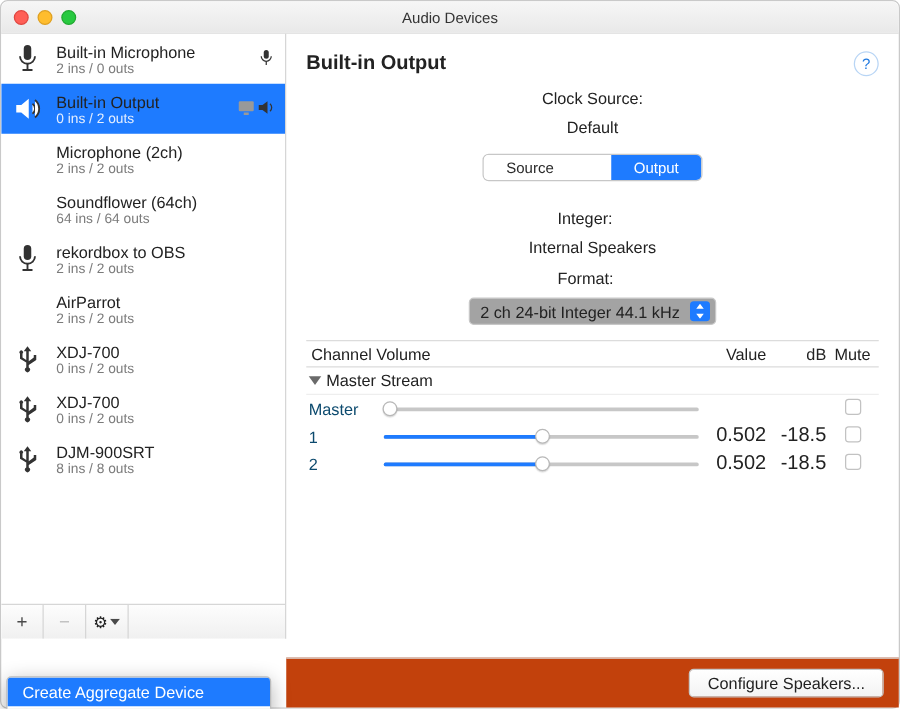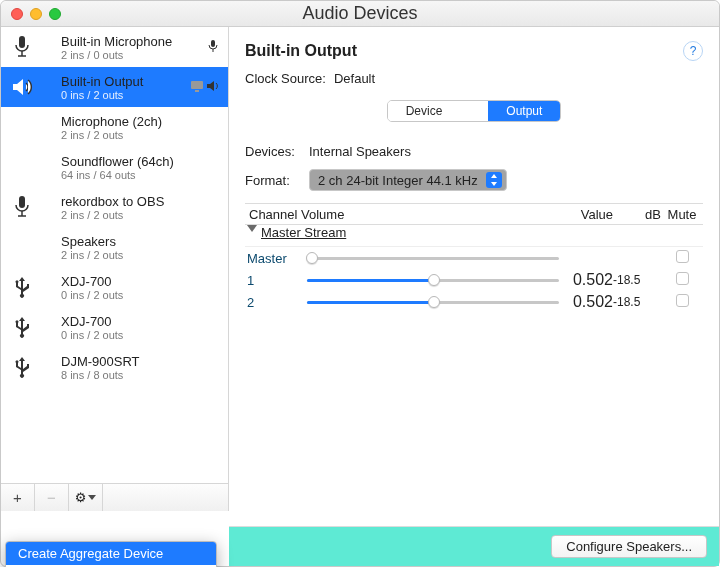--- a/index.html
+++ b/index.html
@@ -4,65 +4,65 @@
 <style>
 *{box-sizing:border-box;margin:0;padding:0;font-family:-apple-system,BlinkMacSystemFont,"Helvetica Neue",sans-serif;font-size:13px;color:#222;}
 body{background:#fff;}
 .window{width:720px;height:567px;border:1px solid #c9c9c9;border-radius:6px;overflow:visible;background:#fff;position:relative;}
 .titlebar{height:26px;background:linear-gradient(#f6f6f6,#e9e9e9);border-bottom:1px solid #cfcfcf;display:flex;align-items:center;position:relative;border-radius:6px 6px 0 0;}
 .traffic{display:flex;gap:7px;position:absolute;left:10px;top:7px;}
 .dotbtn{width:12px;height:12px;border-radius:50%;}
 .dot-close{background:#ff5f57;border:1px solid #e04640;}
 .dot-min{background:#ffbd2e;border:1px solid #dfa020;}
 .dot-max{background:#28c940;border:1px solid #1fa82f;}
-.title{margin:0 auto;font-size:18px;color:#333;}
+.title{margin:0 auto;font-size:12px;color:#333;}
 .body{display:flex;height:484px;}
 .sidebar{width:228px;background:#fff;border-right:1px solid #d6d6d6;overflow:hidden;display:flex;flex-direction:column;}
 .devlist{flex:1;overflow:auto;}
-.dev{display:flex;align-items:center;padding:4px 8px 4px 6px;min-height:40px;gap:24px;}
+.dev{display:flex;align-items:center;padding:4px 8px 4px 6px;min-height:40px;gap:8px;}
 .dev.selected{background:#1e7bff;color:#fff;}
 .dev.selected .sub{color:#e6efff;}
 .dev .icon{width:30px;display:flex;justify-content:center;}
 .dev .txt{flex:1;}
 .dev .name{font-size:13px;}
 .dev .sub{font-size:11px;color:#7a7a7a;}
 .dev .side{display:flex;gap:2px;align-items:center;}
 .sidebar-tools{height:28px;border-top:1px solid #d6d6d6;display:flex;background:linear-gradient(#fdfdfd,#f0f0f0);}
 .toolbtn{width:34px;display:flex;align-items:center;justify-content:center;border-right:1px solid #d6d6d6;font-size:15px;color:#4a4a4a;}
 .toolbtn.disabled{color:#bdbdbd;}
 .main{flex:1;padding:14px 16px 12px 16px;display:flex;flex-direction:column;position:relative;}
 .mainhead{display:flex;align-items:center;gap:8px;}
 .mainhead h2{font-size:16px;font-weight:600;flex:1;}
 .helpbtn{width:20px;height:20px;border:1px solid #b8d5f5;border-radius:50%;color:#237be0;display:flex;align-items:center;justify-content:center;font-size:12px;background:#fff;}
-.row{display:flex;align-items:center;gap:8px;margin-top:10px;font-size:13px;}
+.row{display:flex;align-items:center;gap:8px;margin-top:10px;font-size:13px;flex-direction:column;}
 .segwrap{display:flex;justify-content:center;margin:14px 0 12px;}
 .seg{display:flex;border:1px solid #c7c7c7;border-radius:5px;overflow:hidden;}
 .segbtn{padding:3px 18px;font-size:12px;background:#fff;color:#2a2a2a;}
 .segbtn.active{background:#1e7bff;color:#fff;margin-left:28px;}
 .formatsel{display:flex;align-items:center;background:#a3a3a3;border:1px solid #c7c7c7;border-radius:4px;padding:2px 4px 2px 8px;}
 .formatsel .chev{background:#1e7bff;color:#fff;border-radius:3px;width:16px;height:16px;display:flex;flex-direction:column;align-items:center;justify-content:center;margin-left:8px;}
 .chev svg{display:block;}
 .tablehead{display:flex;border-top:1px solid #dcdcdc;border-bottom:1px solid #dcdcdc;height:22px;align-items:center;font-size:11px;color:#555;margin-top:12px;}
 .th-name{flex:1;padding-left:4px;}
 .th-val{width:54px;text-align:right;}
 .th-db{width:48px;text-align:right;}
 .th-mute{width:42px;text-align:center;}
-.masterrow{display:flex;align-items:flex-start;height:22px;font-size:12px;border-bottom:1px solid #eee;padding-left:2px;text-decoration:underline;}
+.masterrow{display:flex;align-items:center;height:22px;font-size:12px;border-bottom:1px solid #eee;padding-left:2px;}
 .tri{display:inline-block;width:0;height:0;border-left:5px solid transparent;border-right:5px solid transparent;border-top:7px solid #6a6a6a;margin-right:4px;}
 .chrow{display:flex;align-items:center;height:22px;font-size:12px;padding-left:2px;}
 .chlabel{width:60px;text-align:left;padding-right:8px;color:#0c4a6e;}
 .slider{flex:1;position:relative;height:14px;}
 .track{position:absolute;left:0;right:0;top:6px;height:3px;background:#c7c7c7;border-radius:2px;}
 .fill{position:absolute;left:0;top:6px;height:3px;background:#1e7bff;border-radius:2px;}
 .thumb{position:absolute;top:1px;width:12px;height:12px;border-radius:50%;background:#fff;border:1px solid #b8b8b8;box-shadow:0 1px 1px rgba(0,0,0,.15);transform:translateX(-50%);}
 .cell-val{width:54px;text-align:right;font-size:16px;}
-.cell-db{width:48px;text-align:left;font-size:12px;}
+.cell-db{width:48px;text-align:right;font-size:16px;}
 .cell-mute{width:42px;text-align:center;}
 .chk{width:13px;height:13px;border:1px solid #c2c2c2;border-radius:3px;display:inline-block;background:#fff;}
-.footer{height:40px;border-top:1px solid #dcdcdc;display:flex;justify-content:flex-end;align-items:center;padding:0 12px;position:absolute;left:228px;right:0;bottom:0;background:#5eead4;}
+.footer{height:40px;border-top:1px solid #dcdcdc;display:flex;justify-content:flex-end;align-items:center;padding:0 12px;position:absolute;left:228px;right:0;bottom:0;background:#c2410c;}
 .btn{border:1px solid #c7c7c7;background:linear-gradient(#fff,#f3f3f3);border-radius:4px;padding:3px 14px;font-size:13px;}
 .popup{position:absolute;left:4px;top:540px;width:212px;background:#fff;border:1px solid #bcbcbc;border-radius:4px;box-shadow:0 4px 16px rgba(0,0,0,.3);overflow:hidden;z-index:10;}
 .popupitem{padding:4px 12px;font-size:13px;}
 .popupitem.hl{background:#1e7bff;color:#fff;}
 .spk-icon svg,.mic-icon svg{display:block;}
 .selected .spk-icon svg path{fill:#fff;}
 .sideicon{width:14px;height:14px;}
 </style>
 </head>
 <body>
@@ -152,21 +152,21 @@
             </div>
             <div class="txt">
               <div class="name">rekordbox to OBS</div>
               <div class="sub">2 ins / 2 outs</div>
             </div>
             <div class="side"></div>
           </div>
           <div class="dev">
             <div class="icon "></div>
             <div class="txt">
-              <div class="name">Speakers</div>
+              <div class="name">AirParrot</div>
               <div class="sub">2 ins / 2 outs</div>
             </div>
             <div class="side"></div>
           </div>
           <div class="dev">
             <div class="icon ">
               <svg width="16" height="24" viewBox="0 0 16 24">
                 <path d="M8 2 L11 6 L9 6 L9 14 L13 11 L13 9 L15 9 L15 13 L9 17 L9 19 a2 2 0 1 1 -2 0 L7 15 L2 12 L2 8 a1.5 1.5 0 1 1 2 0 L4 11 L7 13 L7 6 L5 6 Z" fill="#333"></path>
               </svg>
             </div>
@@ -218,27 +218,27 @@
         <h2>Built-in Output</h2>
         <div class="helpbtn">?</div>
       </div>
       <div class="row">
         <span>Clock Source:</span>
         <span>Default</span>
       </div>
 
       <div class="segwrap">
         <div class="seg">
-          <div class="segbtn">Device</div>
+          <div class="segbtn">Source</div>
           <div class="segbtn active">Output</div>
         </div>
       </div>
 
       <div class="row">
-        <span style="width:56px">Devices:</span>
+        <span style="width:56px">Integer:</span>
         <span>Internal Speakers</span>
       </div>
       <div class="row">
         <span style="width:56px">Format:</span>
         <div class="formatsel">
           <span>2 ch 24-bit Integer 44.1 kHz</span>
           <span class="chev">
             <svg width="8" height="12">
                 <path d="M4 0 L7 4 L1 4 Z M4 12 L1 8 L7 8 Z" fill="#fff"></path>
               </svg>

